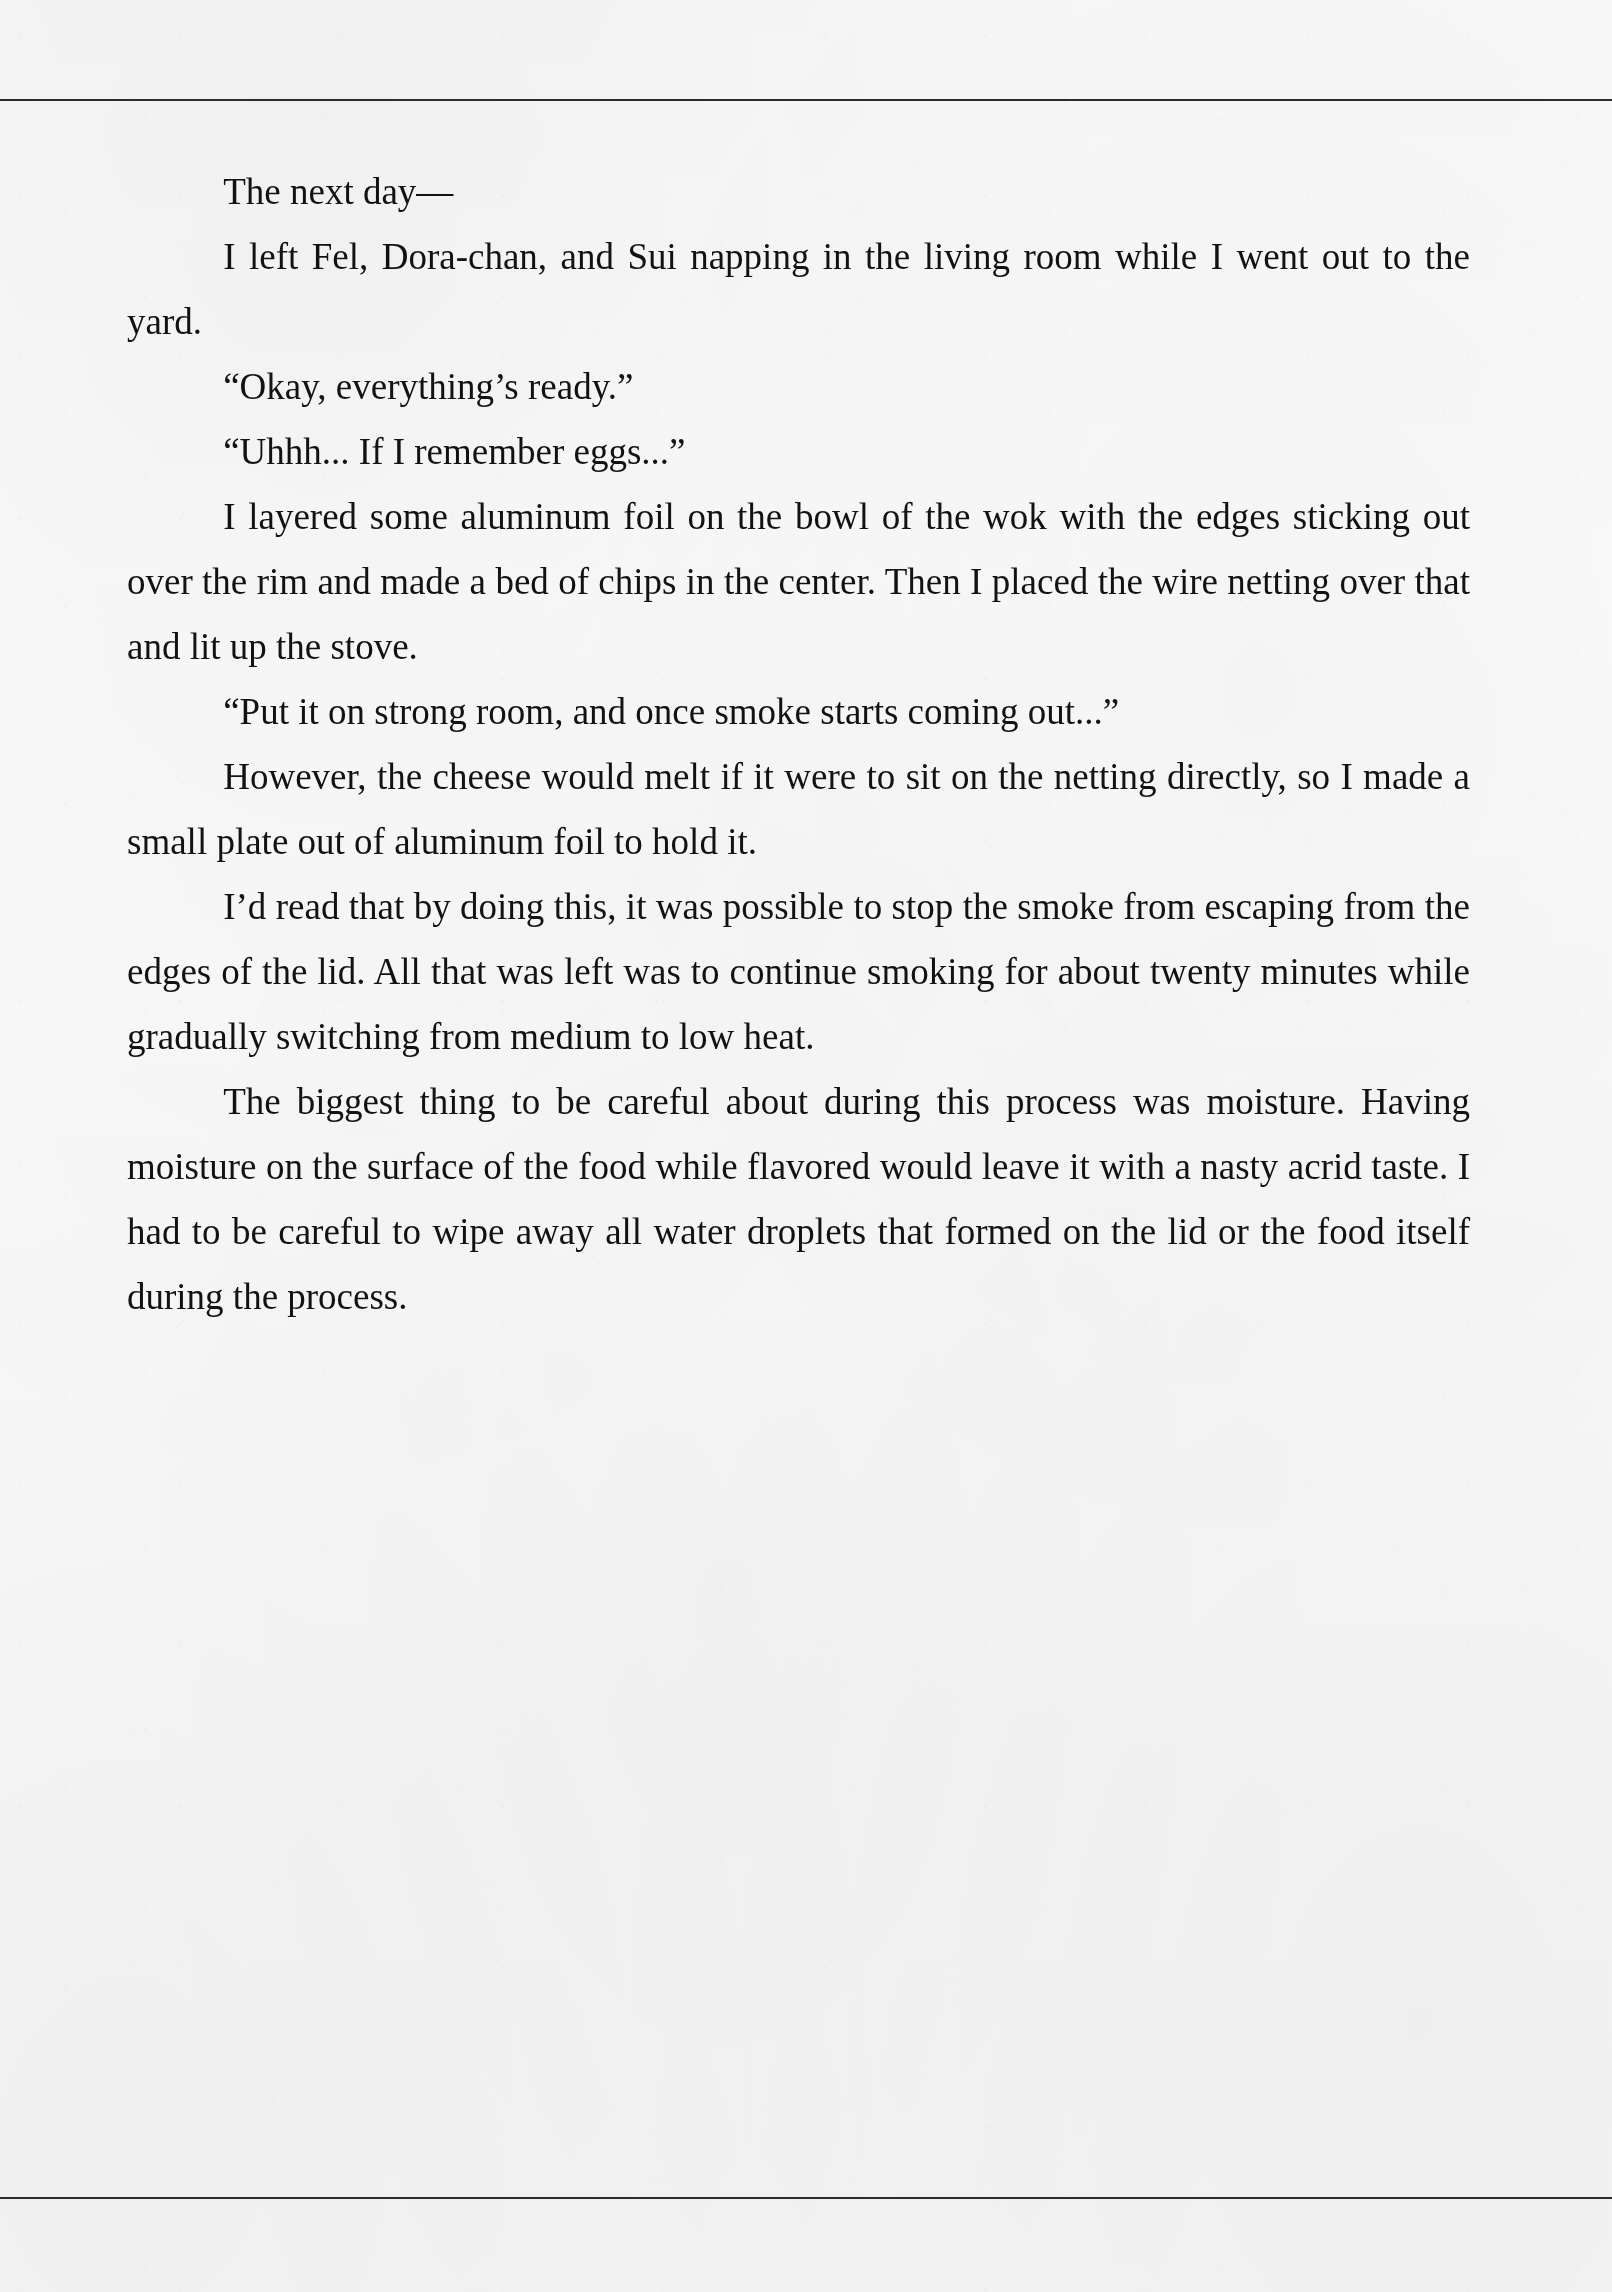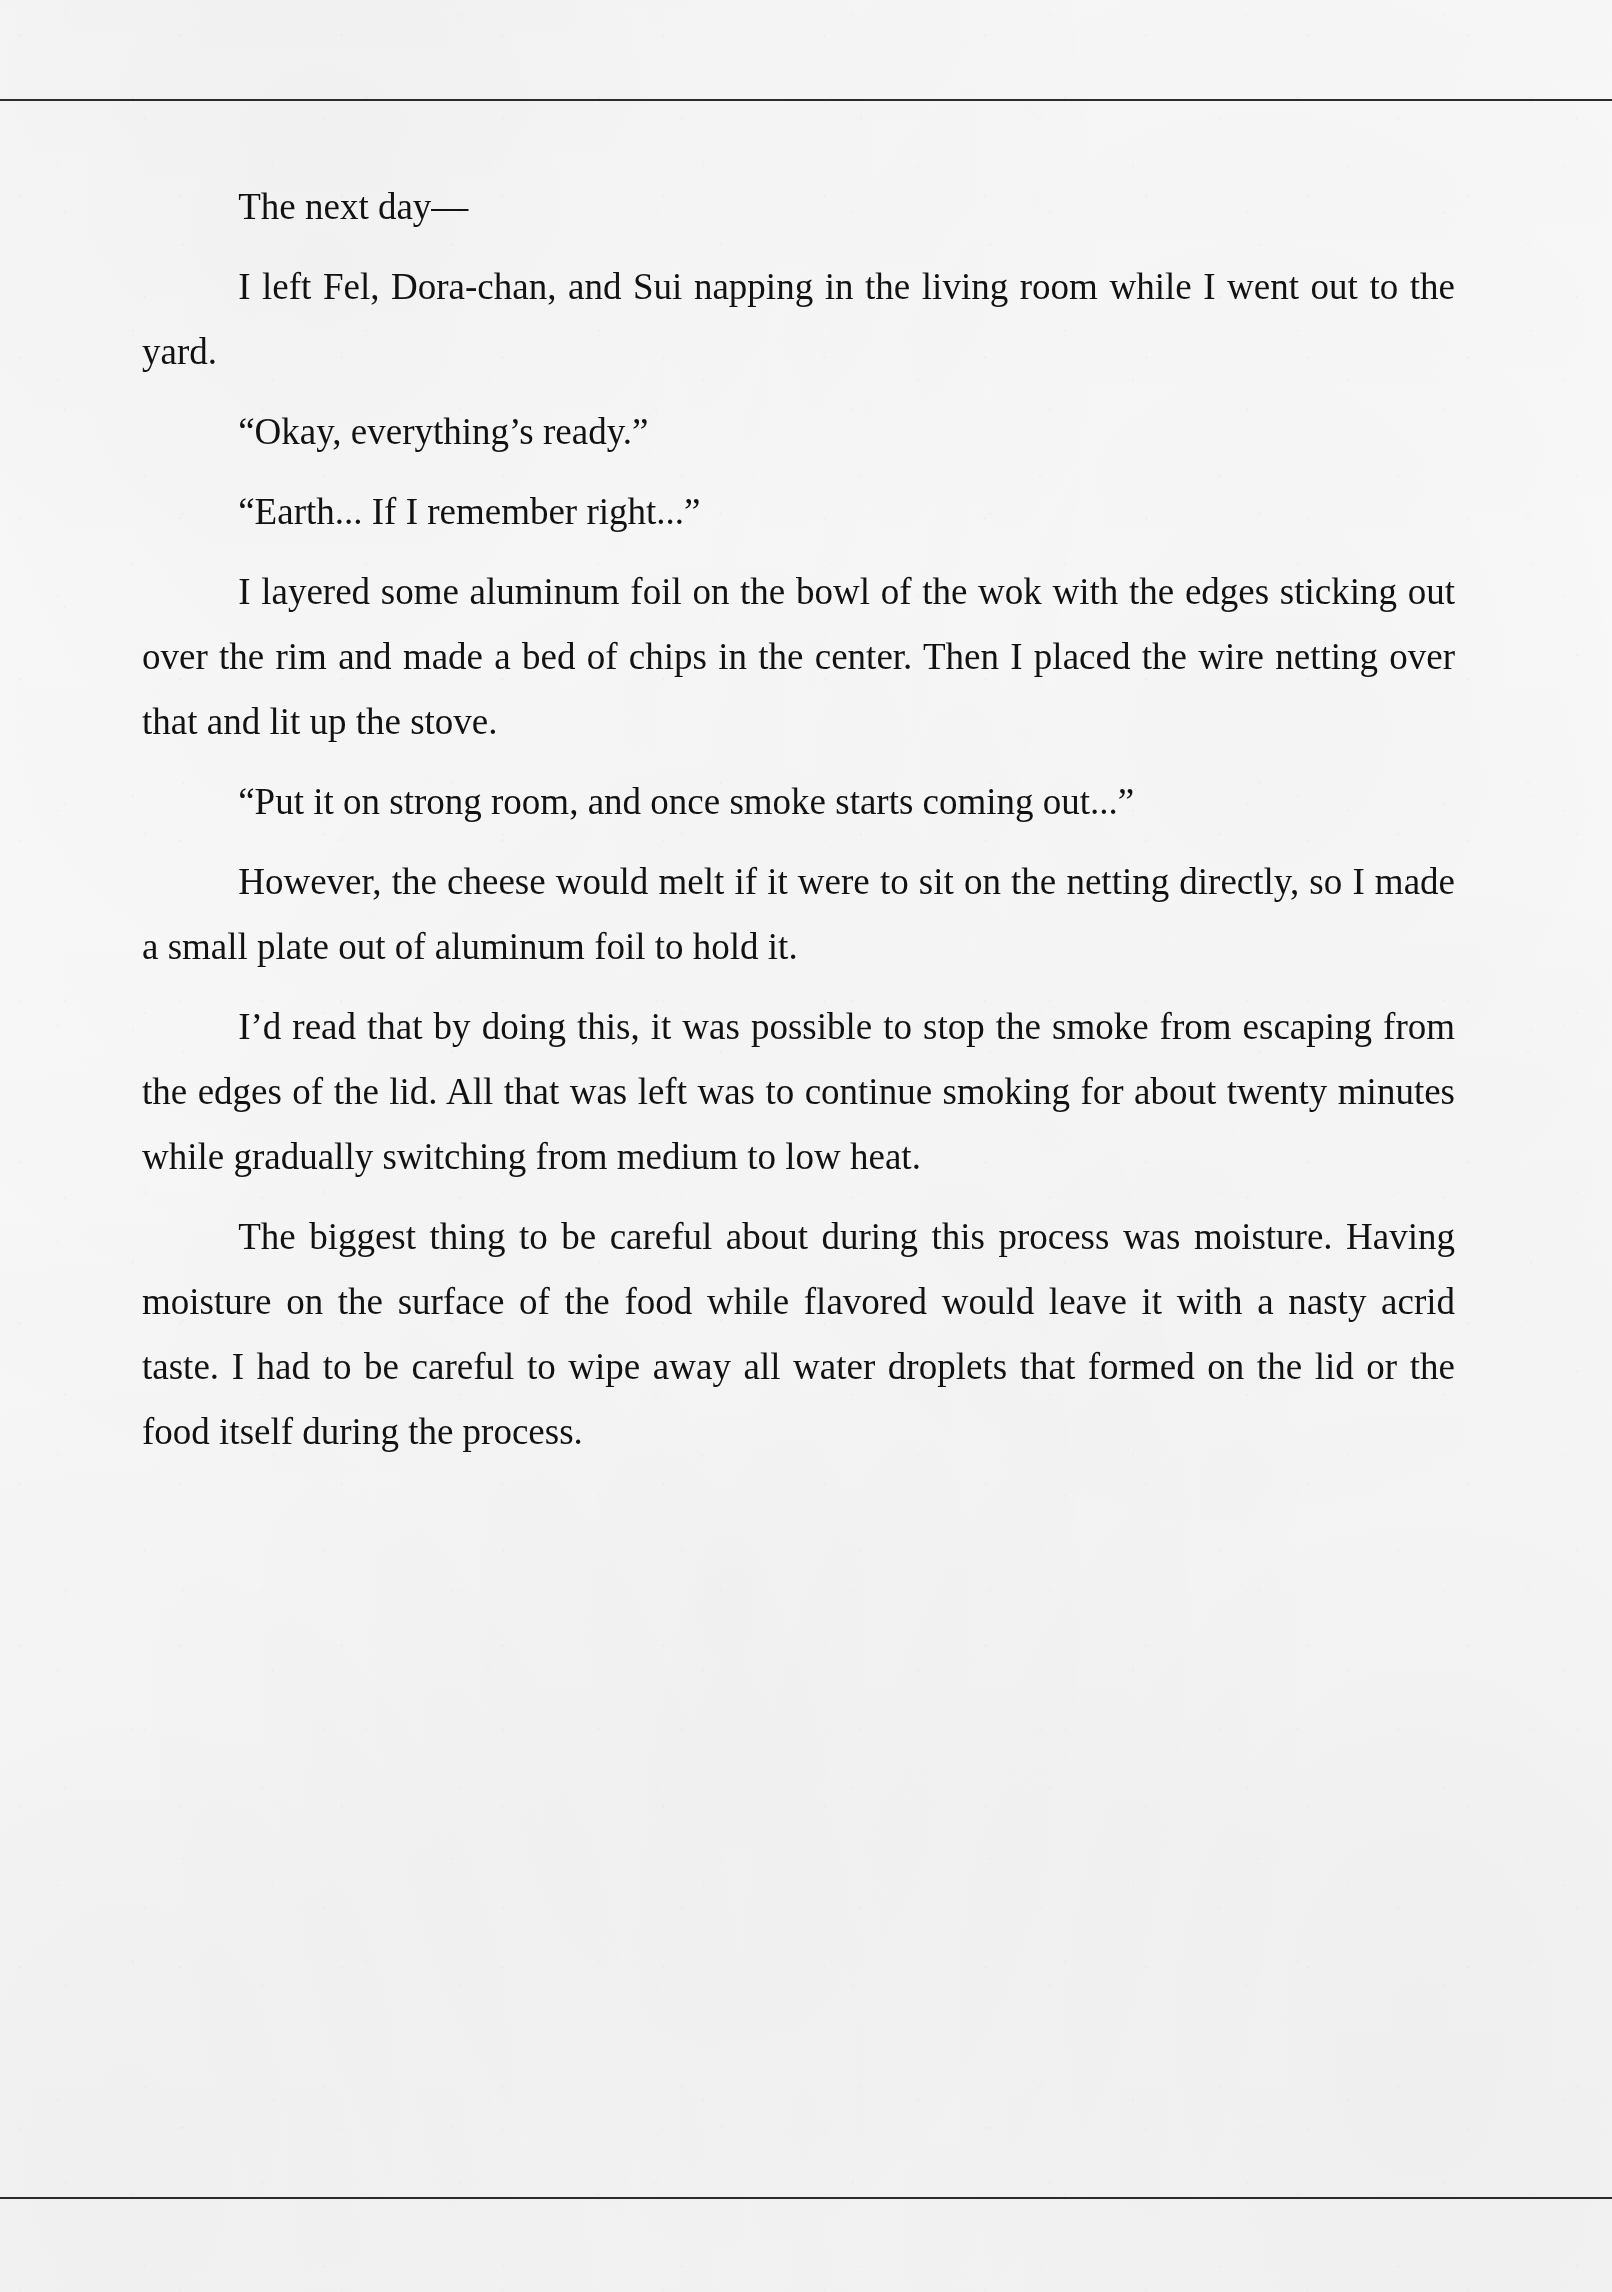--- a/index.html
+++ b/index.html
@@ -69,21 +69,21 @@
     color: #121212;
     font-size: 37px;
     line-height: 65px;
     text-align: justify;
     text-justify: inter-word;
     -webkit-hyphens: none;
     hyphens: none;
   }
 
   .body-text p {
-    margin: 15px;
+    margin: 0;
     text-indent: 2.6em;
   }
   .body-text p:last-child {
     text-align: justify;
   }
   
   .body-text p {
     text-align-last: left;
   }
 </style>
@@ -91,21 +91,21 @@
 <body>
 
 <div class="page">
 
   <div class="rule-top"></div>
 
   <div class="body-text">
     <p>The next day—</p>
     <p>I left Fel, Dora-chan, and Sui napping in the living room while I went out to the yard.</p>
     <p>“Okay, everything’s ready.”</p>
-    <p>“Earth... If I remember right...”</p>
+    <p>“Uhhh... If I remember eggs...”</p>
     <p>I layered some aluminum foil on the bowl of the wok with the edges sticking out over the rim and made a bed of chips in the center. Then I placed the wire netting over that and lit up the stove.</p>
     <p>“Put it on strong room, and once smoke starts coming out...”</p>
     <p>However, the cheese would melt if it were to sit on the netting directly, so I made a small plate out of aluminum foil to hold it.</p>
     <p>I’d read that by doing this, it was possible to stop the smoke from escaping from the edges of the lid. All that was left was to continue smoking for about twenty minutes while gradually switching from medium to low heat.</p>
     <p>The biggest thing to be careful about during this process was moisture. Having moisture on the surface of the food while flavored would leave it with a nasty acrid taste. I had to be careful to wipe away all water droplets that formed on the lid or the food itself during the process.</p>
   </div>
 
   <div class="rule-bottom"></div>
 
 </div>

